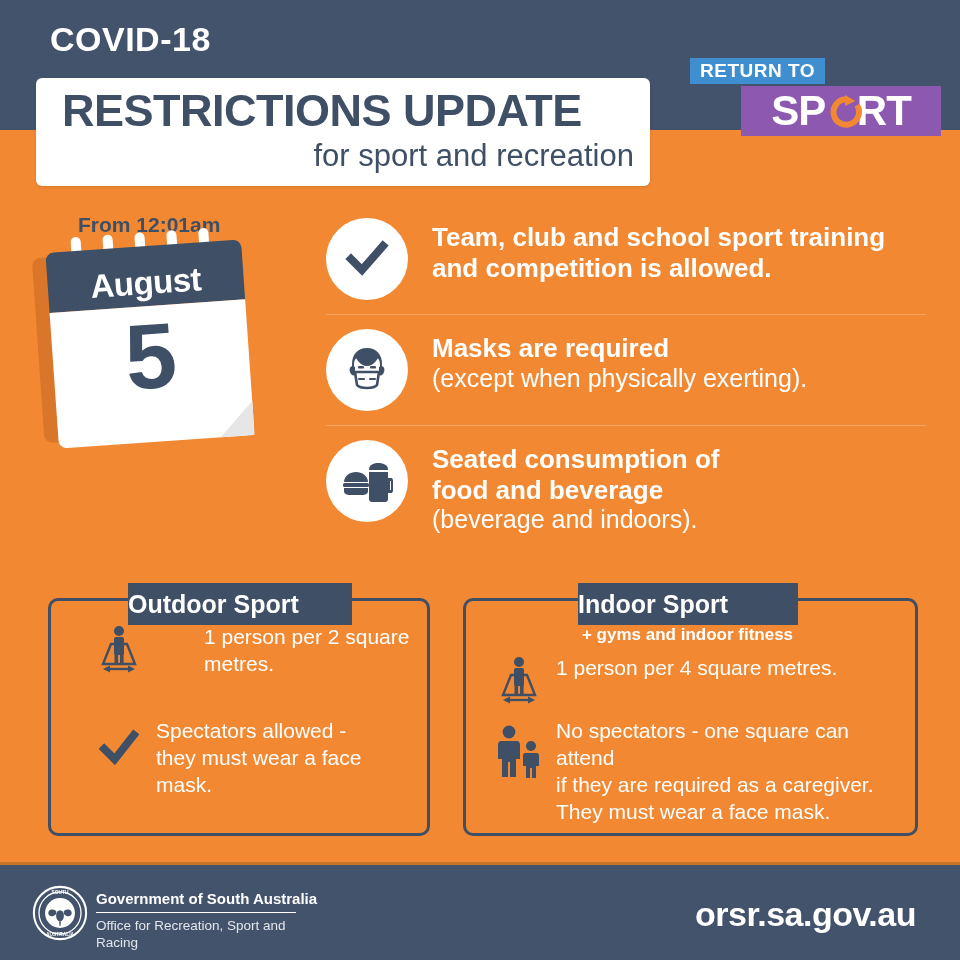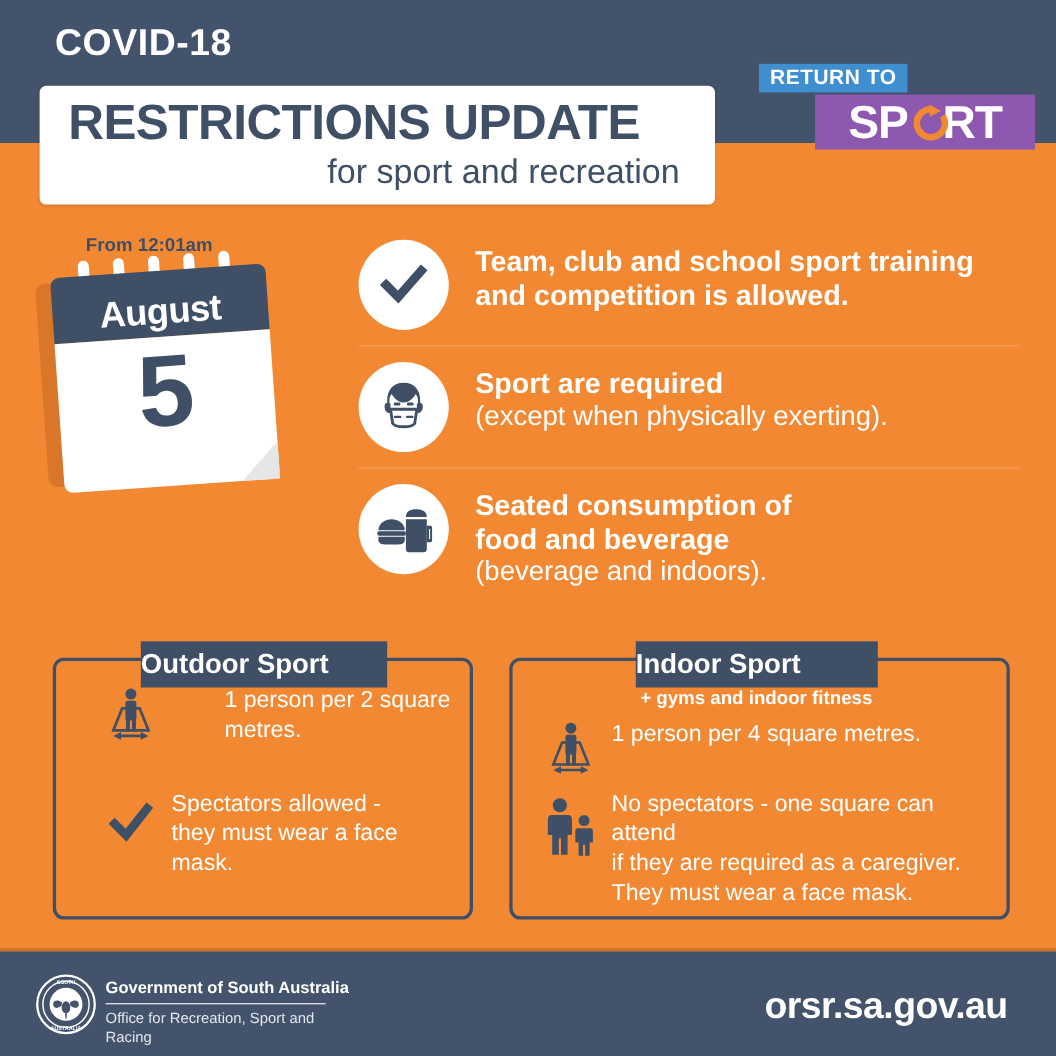--- a/index.html
+++ b/index.html
@@ -25,21 +25,21 @@
     position:absolute;left:36px;top:78px;width:614px;height:108px;
     background:#FFFFFF;border-radius:6px;
     box-shadow:0 1px 3px rgba(0,0,0,0.12);
   }
   .title-main{
     position:absolute;left:26px;top:9px;
     color:#3E4F66;font-size:45px;font-weight:bold;
     letter-spacing:-0.5px;line-height:1.05;
   }
   .title-sub{
-    position:absolute;right:32px;top:62px;
+    position:absolute;right:16px;top:62px;
     color:#3E4F66;font-size:31px;font-weight:normal;line-height:1;
   }
 
   
   .rts{position:absolute;left:690px;top:58px;width:240px;height:84px;}
   .rts-top{
     position:absolute;left:0px;top:0px;
     background:#3F8ED0;color:#FFFFFF;
     font-size:19px;font-weight:bold;letter-spacing:0.5px;
     padding:3px 10px 4px 10px;line-height:1;
@@ -54,21 +54,21 @@
     text-align:center;letter-spacing:-1px;
   }
   .rts-o{
     position:absolute;left:88px;top:9px;width:34px;height:34px;
   }
 
   
   .cal-wrap{position:absolute;left:30px;top:210px;width:270px;height:250px;}
   .cal-from{
     position:absolute;left:48px;top:4px;
-    color:#3E4F66;font-size:17px;font-weight:bold;line-height:1;
+    color:#3E4F66;font-size:21px;font-weight:bold;line-height:1;
   }
   .cal-shadow{
     position:absolute;left:8px;top:42px;width:185px;height:185px;
     background:#D9762A;border-radius:8px;transform:rotate(-4deg);
   }
   .cal-body{
     position:absolute;left:22px;top:36px;width:196px;height:196px;
     transform:rotate(-4deg);
   }
   .cal-top{
@@ -220,21 +220,21 @@
             <rect x="29" y="22" width="6" height="2.6" rx="1.2"></rect>
           </g>
           <path d="M14 28 L38 28 L36 41 C33 45 19 45 16 41 Z" fill="#FFFFFF" stroke="#3E4F66" stroke-width="2.6" stroke-linejoin="round"></path>
           <g stroke="#3E4F66" stroke-width="2" stroke-linecap="round">
             <line x1="18" y1="35" x2="23" y2="35"></line>
             <line x1="29" y1="35" x2="34" y2="35"></line>
           </g>
         </svg>
       </div>
       <div class="rule-text">
-        <div class="rule-strong">Sport are required</div>
+        <div class="rule-strong">Masks are required</div>
         <div class="rule-light">(except when physically exerting).</div>
       </div>
     </div>
 
     <div class="rule-div"></div>
 
     <div class="rule">
       <div class="rule-icon">
         <svg width="52" height="50" viewBox="0 0 52 50">
           <g fill="#3E4F66">

